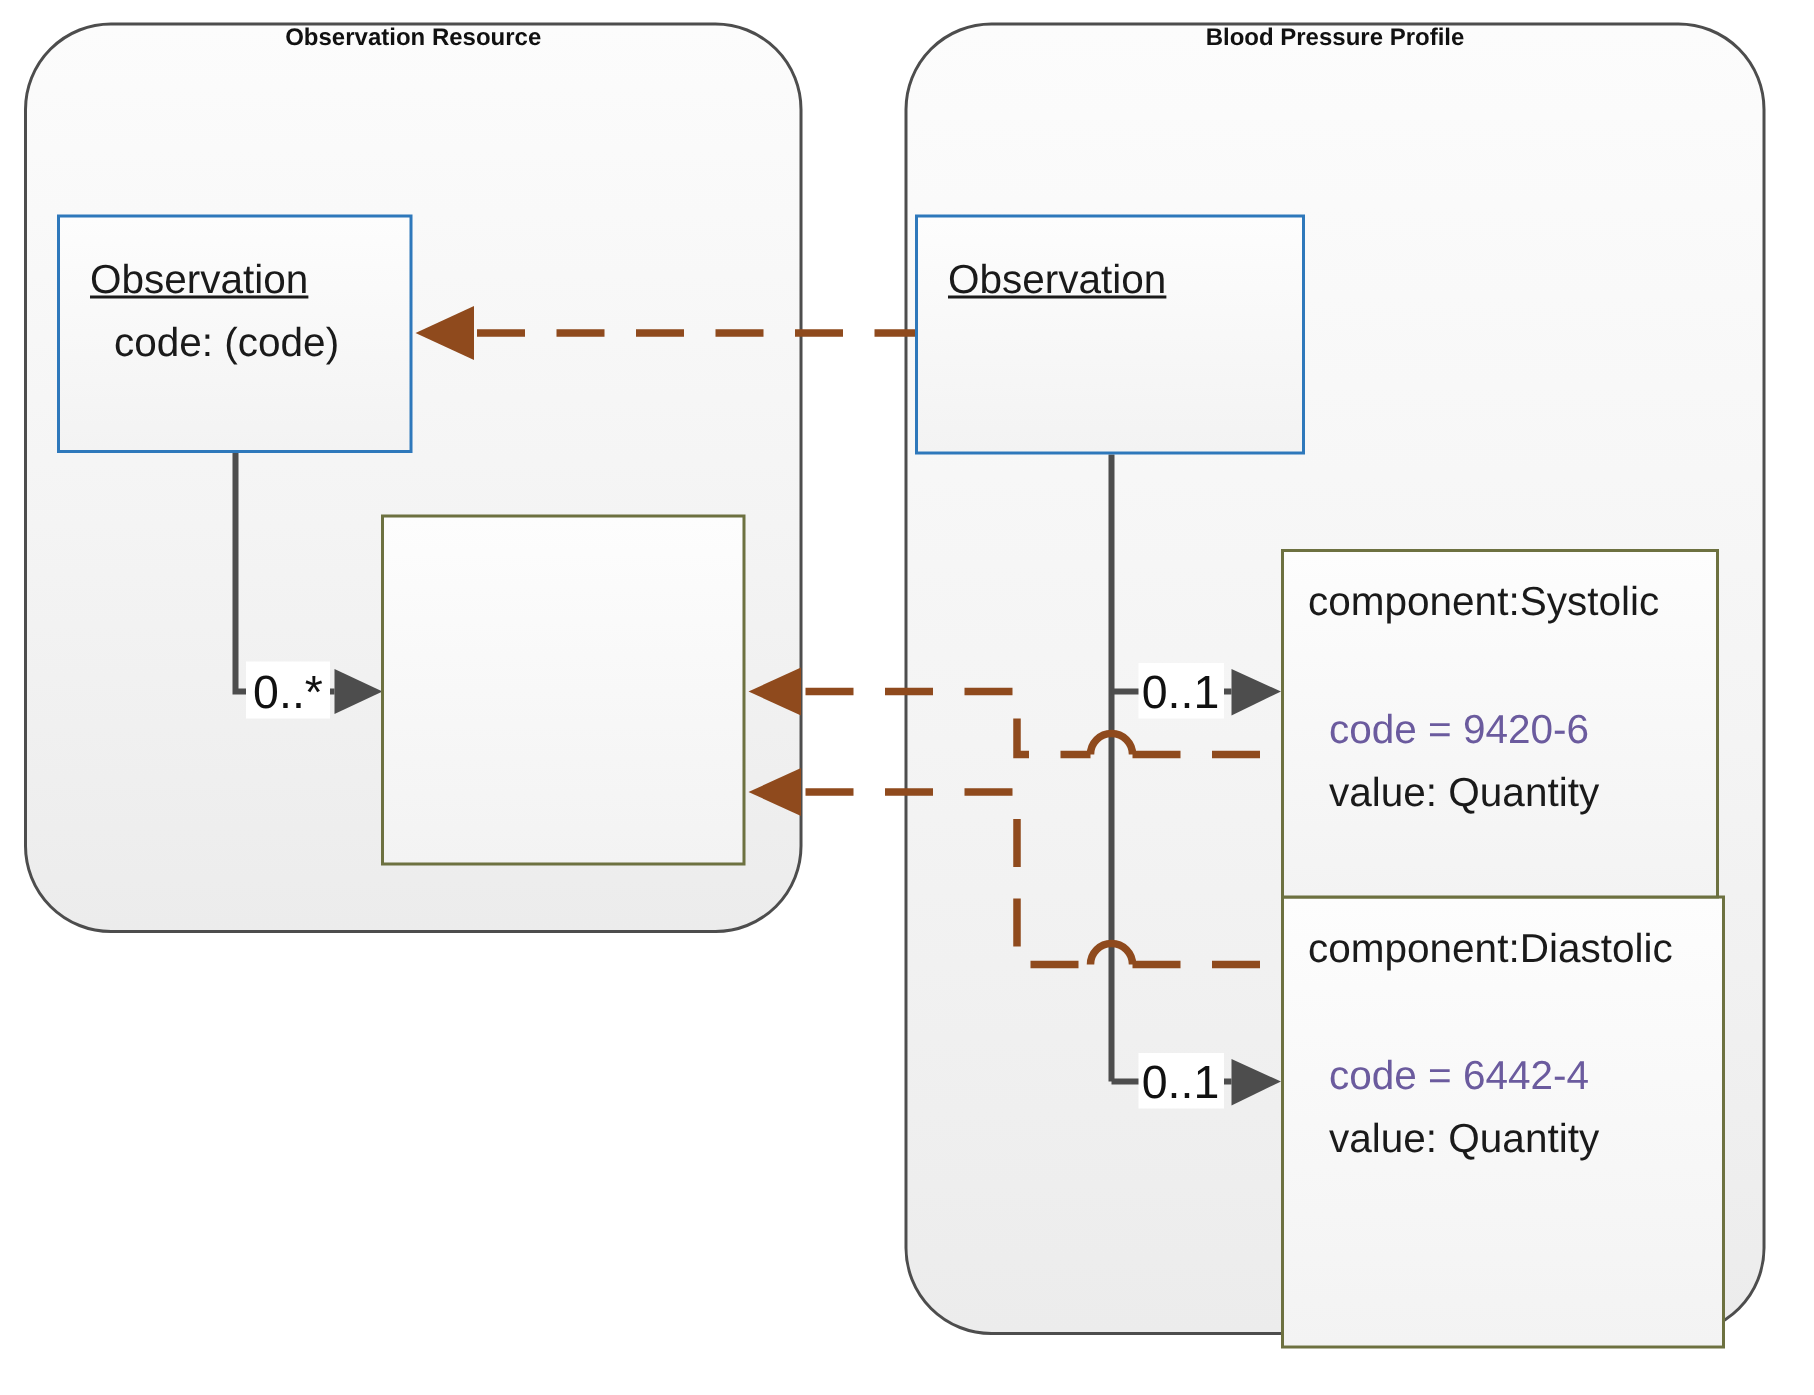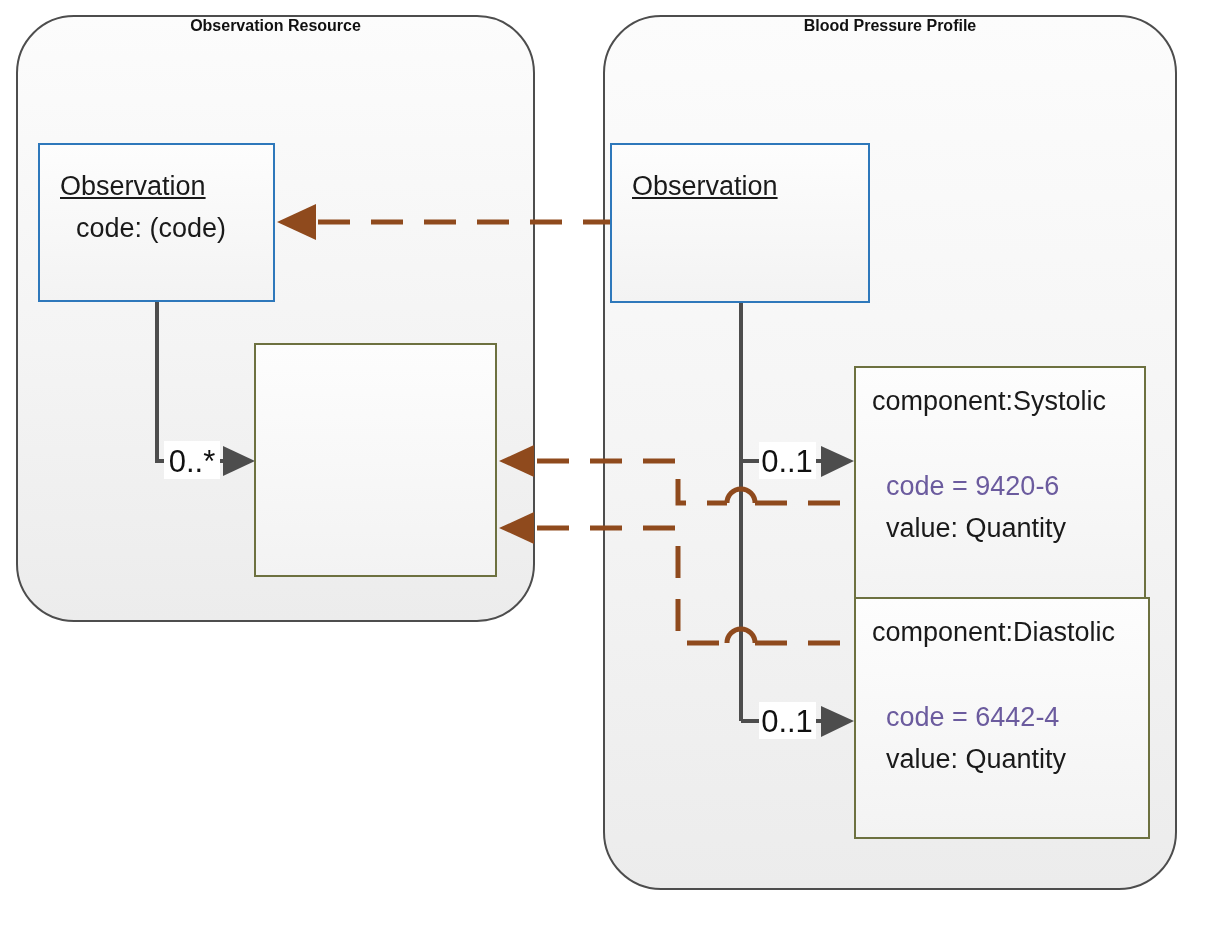--- a/index.html
+++ b/index.html
@@ -107,21 +107,21 @@
   </div>
 
   <div class="node olive comp" style="left:854px; top:343px; width:292px; height:234px;margin-top:23px;">
     <div class="node-title">component:Systolic</div>
     <div class="node-attrs">
       <div class="node-attr purple">code = 9420-6</div>
       <div class="node-attr">value: Quantity</div>
     </div>
   </div>
 
-  <div class="node olive comp" style="left:854px; top:597px; width:296px; height:242px;">
+  <div class="node olive comp" style="left:854px; top:597px; width:296px; height:302px;">
     <div class="node-title">component:Diastolic</div>
     <div class="node-attrs">
       <div class="node-attr purple">code = 6442-4</div>
       <div class="node-attr">value: Quantity</div>
     </div>
   </div>
 
 </div>
 
 </body></html>

